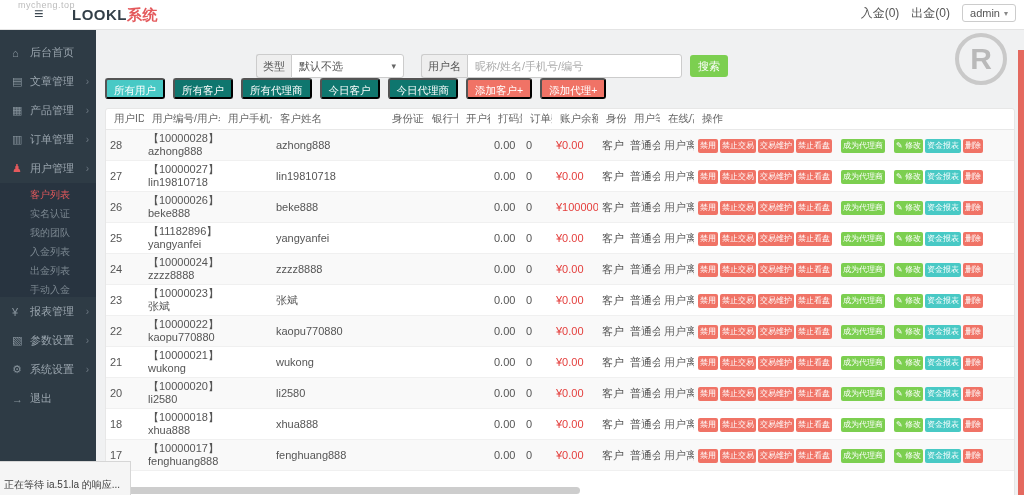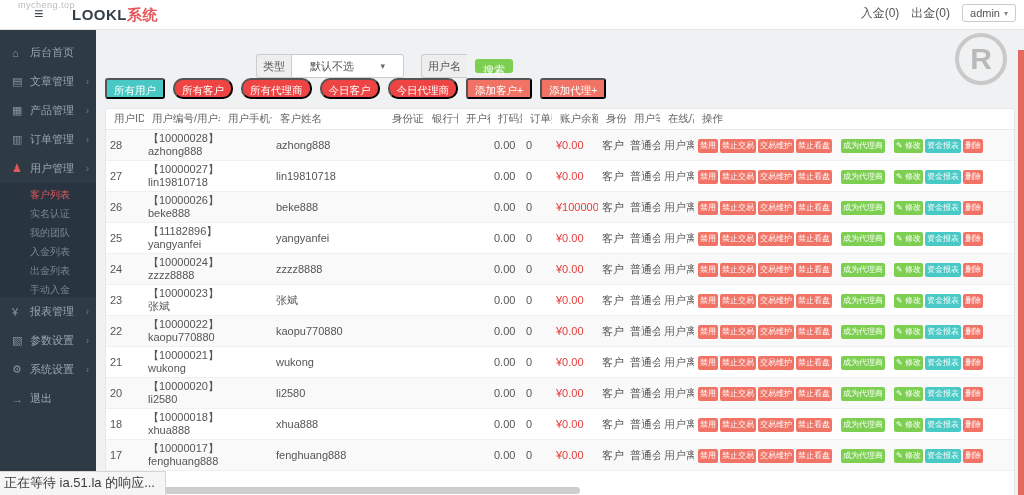--- a/index.html
+++ b/index.html
@@ -39,41 +39,41 @@
   
   .main { position: absolute; left: 96px; top: 30px; right: 0; bottom: 0; }
   .filter-row { position: absolute; top: 24px; left: 160px; display: flex; align-items: center; height: 24px; }
   .addon {
     background: #eee; border: 1px solid #ccc; border-right: none;
     padding: 0 6px; font-size: 11px; color: #555; height: 24px; line-height: 22px;
     border-radius: 3px 0 0 3px;
   }
   .select-box {
     width: 113px; border: 1px solid #ccc; background: #fff; height: 24px;
-    border-radius: 0 3px 3px 0; font-size: 11px; color: #555; padding: 0 18px;
+    border-radius: 0 3px 3px 0; font-size: 11px; color: #555; padding: 0 7px;
     display: flex; justify-content: space-between; align-items: center; cursor: pointer;
   }
   .select-box .caret { font-size: 9px; color: #666; }
   .group-gap { width: 17px; }
   .input-box {
     width: 215px; border: 1px solid #ccc; background: #fff; height: 24px;
     border-radius: 0 3px 3px 0; font-size: 11px; color: #555; padding: 0 7px; outline: none;
   }
   .input-box::placeholder { color: #aaa; }
   .search-btn {
     margin-left: 8px; background: #7ccf50; color: #fff; font-size: 11px;
-    padding: 0 8px; height: 14px; line-height: 22px; border: none; border-radius: 3px; cursor: pointer;
+    padding: 0 8px; height: 22px; line-height: 22px; border: none; border-radius: 3px; cursor: pointer;
   }
   .toolbar { position: absolute; top: 48px; left: 9px; display: flex; }
   .tb-btn {
     font-size: 10.5px; color: #fff; padding: 0 7px; height: 21px; line-height: 21px;
     border-radius: 3px; margin-right: 8px; cursor: pointer; white-space: nowrap;
   }
   .tb-teal { background: #48c9c5; }
-  .tb-green { background: #ef4444; border-radius: 10px; }
+  .tb-green { background: #0f766e; }
   .tb-red { background: #f07366; }
   
   .panel {
     position: absolute; top: 78px; left: 9px; right: 9px; bottom: -40px;
     background: #fff; border: 1px solid #e7e7e7; border-radius: 3px 3px 0 0;
   }
   .panel-header { padding: 7px 10px; border-bottom: 1px solid #ececec; font-size: 12px; color: #666; }
   table { border-collapse: collapse; width: 100%; table-layout: fixed; }
   th {
     font-size: 10.5px; color: #666; text-align: left; font-weight: normal;
@@ -99,21 +99,21 @@
     position: absolute; top: 3px; right: 17px; width: 52px; height: 52px;
     border: 4px solid #c9c9c9; border-radius: 50%; color: #b9b9b9;
     font-size: 30px; font-weight: bold; display: flex; align-items: center; justify-content: center;
     z-index: 3;
   }
   .v-scroll { position: absolute; top: 50px; right: 0; width: 6px; bottom: 0; background: #e4695f; z-index: 40; cursor: pointer; }
   .h-scroll { position: absolute; bottom: 1px; left: 100px; width: 480px; height: 7px; background: #cdcdcd; border-radius: 4px; z-index: 35; cursor: pointer; }
   .status-tip {
     position: absolute; bottom: 0; left: 0; background: #f5f5f5;
     border: 1px solid #d6d6d6; border-left: none; border-bottom: none;
-    padding: 2px 10px 3px 4px; font-size: 13px; color: #3c3c3c; z-index: 50; white-space: nowrap;
+    padding: 16px 10px 3px 4px; font-size: 10px; color: #3c3c3c; z-index: 50; white-space: nowrap;
   }
 </style>
 </head>
 <body>
 
 <div class="topbar">
   <span class="hamburger">≡</span>
   <div class="brand">
     <span>LOOKL</span><span class="suffix">系统</span>
   </div>
@@ -200,20 +200,21 @@
     </div>
 
   <div class="filter-row">
     <span class="addon">类型</span>
     <div class="select-box">
       <span>默认不选</span>
       <span class="caret">▾</span>
     </div>
     <span class="group-gap"></span>
     <span class="addon">用户名</span>
+    <input class="input-box" type="text" placeholder="昵称/姓名/手机号/编号" style="">
     <button class="search-btn">搜索</button>
   </div>
 
   <div class="toolbar">
       <button class="tb-btn tb-teal">所有用户</button>
       <button class="tb-btn tb-green">所有客户</button>
       <button class="tb-btn tb-green">所有代理商</button>
       <button class="tb-btn tb-green">今日客户</button>
       <button class="tb-btn tb-green">今日代理商</button>
       <button class="tb-btn tb-red">添加客户+</button>

